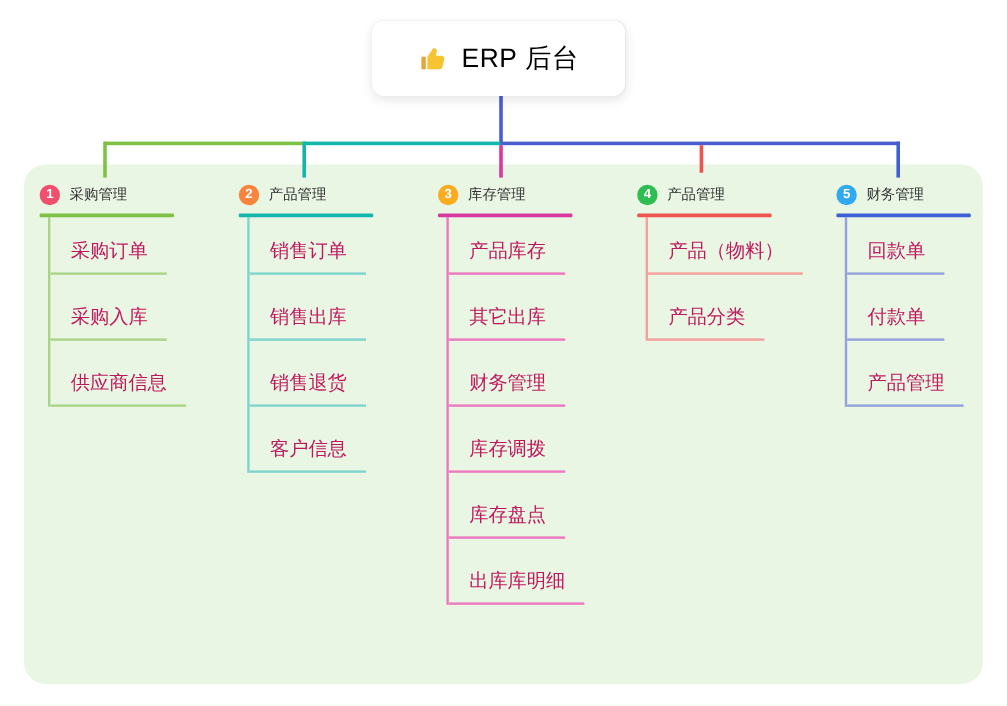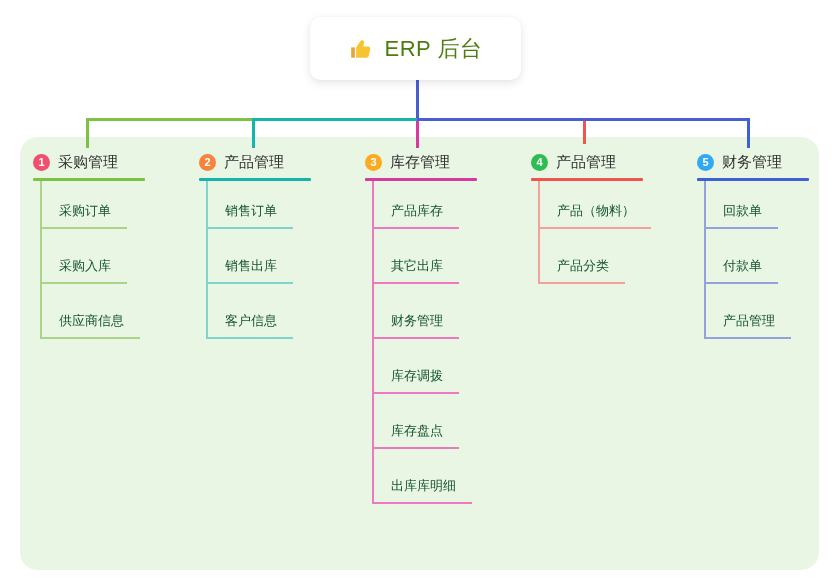--- a/index.html
+++ b/index.html
@@ -11,21 +11,21 @@
   .panel{
     position:absolute;left:20px;top:137px;width:799px;height:433px;
     border-radius:18px;z-index:0;background:#e9f6e4;
   }
   
   .root-card{
     position:absolute;left:310px;top:17px;width:211px;height:63px;z-index:5;
     background:#ffffff;border-radius:10px;
     box-shadow:0 3px 10px rgba(0,0,0,.10),0 0 1px rgba(0,0,0,.08);
     display:flex;align-items:center;justify-content:center;gap:10px;
-    font-size:22px;color:#4d7c0f;letter-spacing:.5px;
+    font-size:22px;color:#000000;letter-spacing:.5px;
   }
   .root-card svg{display:block;}
   
   .conn{position:absolute;z-index:1;}
   .v-root{left:416px;top:80px;width:3px;height:40px;}
   .h-seg{top:118px;height:3px;}
   .h-g{left:87px;width:167px;}
   .h-t{left:253px;width:165px;}
   .h-b{left:417px;width:333px;}
   .v-drop{width:3px;top:118px;height:30px;}
@@ -36,27 +36,27 @@
   .d5{left:747px;}
   
   .branch{position:absolute;top:150px;width:160px;z-index:2;}
   .b0{left:33px;} .b1{left:199px;} .b2{left:365px;} .b3{left:531px;} .b4{left:697px;}
   .bhead{display:flex;align-items:center;gap:8px;height:24px;}
   .badge{
     width:17px;height:17px;border-radius:50%;flex:0 0 17px;
     background:var(--badge);color:#fff;font-size:11px;line-height:17px;
     text-align:center;font-weight:bold;
   }
-  .bhead-label{font-size:15px;color:#323232;white-space:nowrap;text-align:center;}
+  .bhead-label{font-size:12px;color:#323232;white-space:nowrap;text-align:center;}
   .bhead-rule{height:3px;width:112px;margin-top:4px;background:var(--line);border-radius:1px;}
   .children{margin-left:7px;border-left:2px solid var(--child-line);}
   .child{height:55px;display:flex;align-items:flex-end;}
   .child:first-child{height:48px;}
   .child-label{
-    font-size:13px;color:#14532d;white-space:nowrap;
+    font-size:16px;color:#be185d;white-space:nowrap;
     padding:0 16px 7px 17px;border-bottom:2px solid var(--child-line);
   }
 </style>
 </head>
 <body>
 
 <div class="panel" style="background: rgb(233, 246, 228);"></div>
 
 <div class="root-card">
   <span>
@@ -102,20 +102,23 @@
     <span class="badge">2</span>
     <span class="bhead-label">产品管理</span>
   </div>
   <div class="bhead-rule"></div>
   <div class="children">
     <div class="child">
         <span class="child-label">销售订单</span>
       </div>
     <div class="child">
         <span class="child-label">销售出库</span>
+      </div>
+    <div class="child">
+        <span class="child-label">销售退货</span>
       </div>
     <div class="child">
         <span class="child-label">客户信息</span>
       </div>
   </div>
 </div>
 
 <div class="branch b2" style="--badge: #fbab1f; --line: #d8399f; --child-line: #ee79c0;">
   <div class="bhead">
     <span class="badge">3</span>

